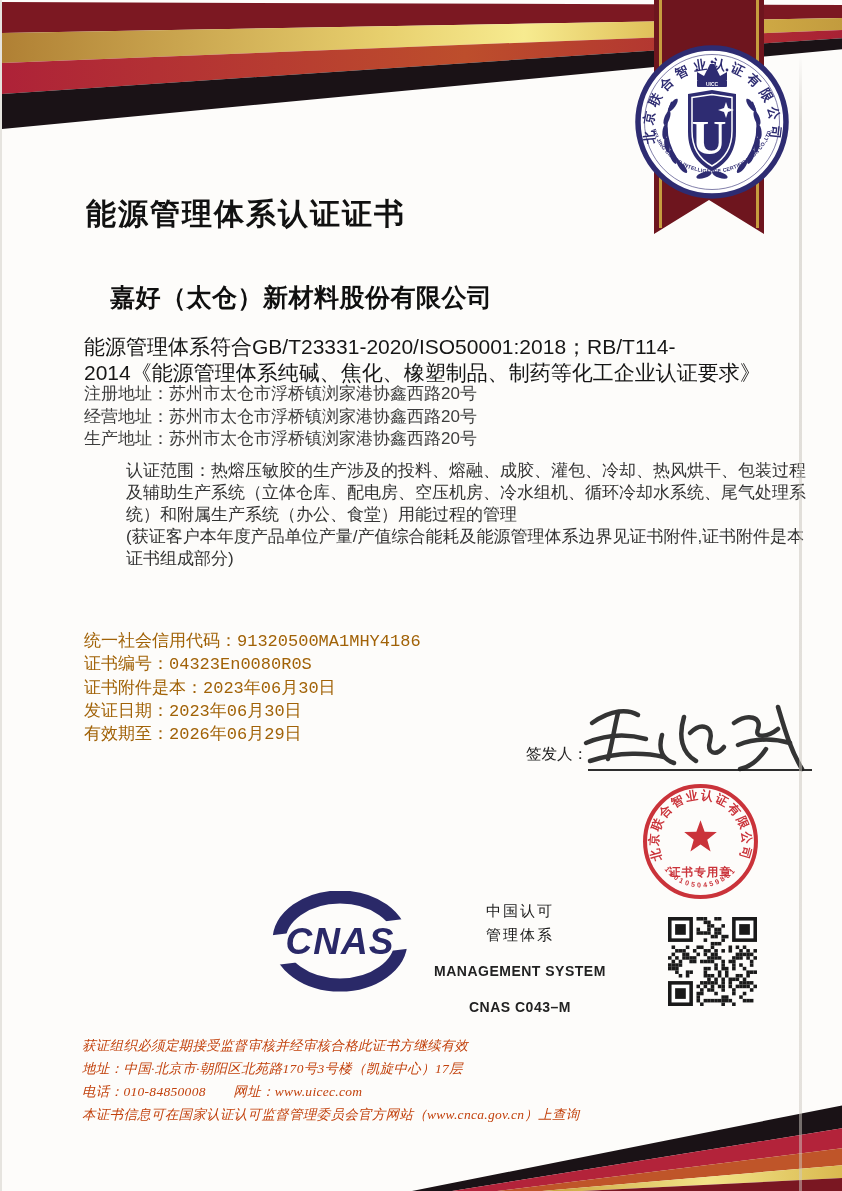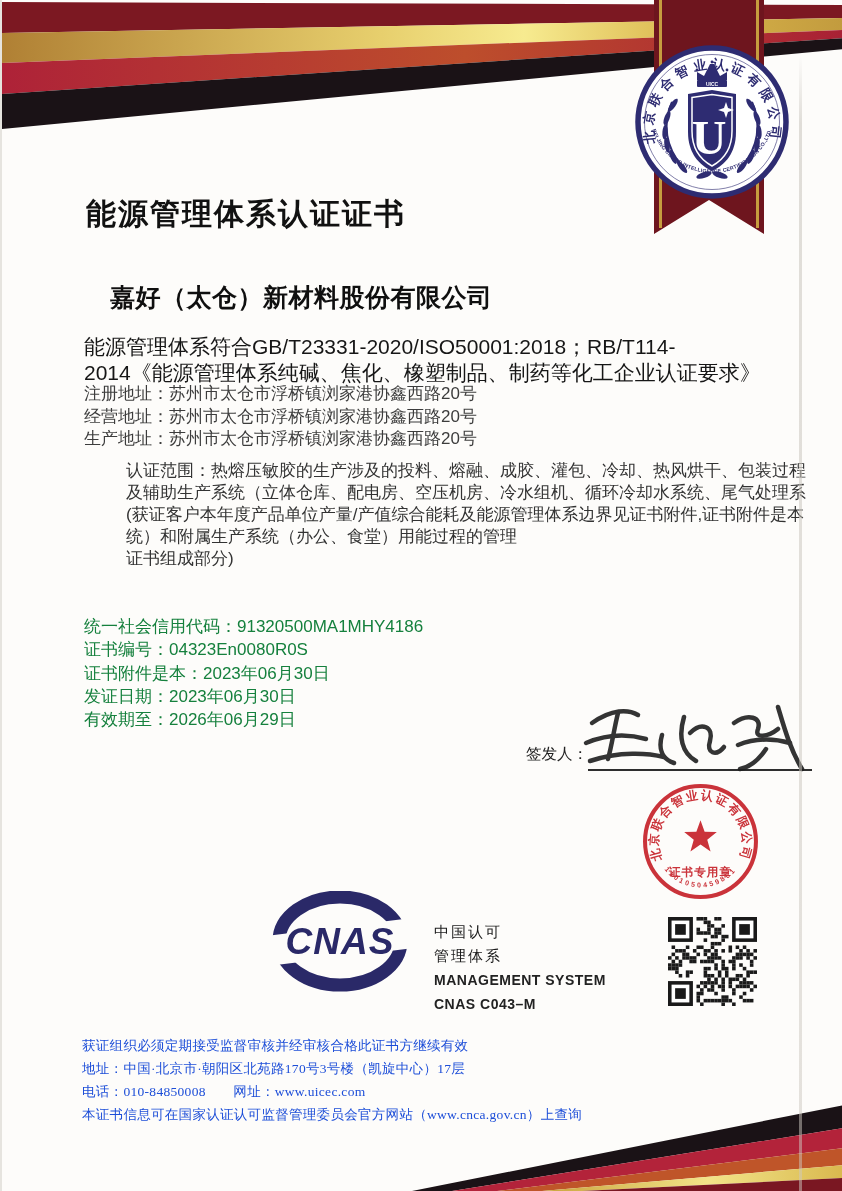--- a/index.html
+++ b/index.html
@@ -5,30 +5,30 @@
   html,body{margin:0;padding:0;background:#9a9a9a;}
   #canvas{position:relative;width:842px;height:1191px;margin:0 auto;background:#fdfcfa;
           overflow:hidden;font-family:"Liberation Sans",sans-serif;border-left:2px solid #e6e4df;}
   .abs{position:absolute;}
   
   .title{left:84px;top:194px;font-size:30px;font-weight:bold;letter-spacing:2px;color:#111;}
   .company{left:84px;top:281px;font-size:25px;font-weight:bold;letter-spacing:.5px;color:#0f0f0f;margin-left:24px;}
   .standard{left:82px;top:318px;font-size:21px;font-weight:normal;line-height:26px;color:#161616;width:740px;margin-top:16px;}
   .addresses{left:82px;top:383px;font-size:17px;line-height:22.5px;color:#3c3c3c;}
   .scope{left:76px;top:460px;font-size:17px;line-height:22px;color:#333;margin-left:48px;}
-  .details{left:82px;top:615px;font-size:17px;line-height:23.3px;color:#15803d;}
+  .details{left:82px;top:630px;font-size:17px;line-height:23.3px;color:#a16207;font-family:Liberation Mono, monospace;}
   .signer-label{left:524px;top:744px;font-size:15.5px;color:#222;}
   .sig-underline{left:586px;top:769px;width:224px;height:2px;background:#2e2e2e;}
   .signature-svg{left:560px;top:693px;}
   .seal-svg{left:638px;top:781px;opacity:.93;}
   .cnas-svg{left:268px;top:891px;}
-  .cnas-text{left:432px;top:920px;line-height:24px;color:#1a1a1a;}
+  .cnas-text{left:432px;top:899px;line-height:24px;color:#1a1a1a;text-align:center;}
   .cnas-text .cn{font-size:15px;letter-spacing:2px;font-weight:500;}
-  .cnas-text .en{font-size:14px;font-weight:bold;letter-spacing:.5px;color:#222;}
-  .footer{left:80px;font-family:"Liberation Serif",serif;font-size:13.5px;color:#1d4ed8;letter-spacing:.3px;}
+  .cnas-text .en{font-size:14px;font-weight:bold;letter-spacing:.5px;color:#222;margin-top:12px;}
+  .footer{left:80px;font-family:"Liberation Serif",serif;font-size:13.5px;color:#c2410c;letter-spacing:.3px;font-style:italic;}
   .crease{left:797px;top:55px;width:3px;height:1136px;
           background:linear-gradient(to bottom,rgba(200,196,188,0) 0%,rgba(200,196,188,.55) 6%,rgba(205,200,192,.5) 100%);}
   .sr{position:absolute;width:1px;height:1px;overflow:hidden;clip:rect(0 0 0 0);white-space:nowrap;}
 </style>
 </head>
 <body>
 
 <div id="canvas">
 
   <svg class="abs" style="left:0;top:0" width="842" height="140">
@@ -120,22 +120,22 @@
 
   <div class="abs addresses">
     <div>注册地址：苏州市太仓市浮桥镇浏家港协鑫西路20号</div>
     <div>经营地址：苏州市太仓市浮桥镇浏家港协鑫西路20号</div>
     <div>生产地址：苏州市太仓市浮桥镇浏家港协鑫西路20号</div>
   </div>
 
   <div class="abs scope">
     <div>认证范围：热熔压敏胶的生产涉及的投料、熔融、成胶、灌包、冷却、热风烘干、包装过程</div>
     <div>及辅助生产系统（立体仓库、配电房、空压机房、冷水组机、循环冷却水系统、尾气处理系</div>
+    <div>统）和附属生产系统（办公、食堂）用能过程的管理</div>
     <div>(获证客户本年度产品单位产量/产值综合能耗及能源管理体系边界见证书附件,证书附件是本</div>
-    <div>统）和附属生产系统（办公、食堂）用能过程的管理</div>
     <div>证书组成部分)</div>
   </div>
 
   <div class="abs details">
     <div>统一社会信用代码：91320500MA1MHY4186</div>
     <div>证书编号：04323En0080R0S</div>
     <div>证书附件是本：2023年06月30日</div>
     <div>发证日期：2023年06月30日</div>
     <div>有效期至：2026年06月29日</div>
   </div>

